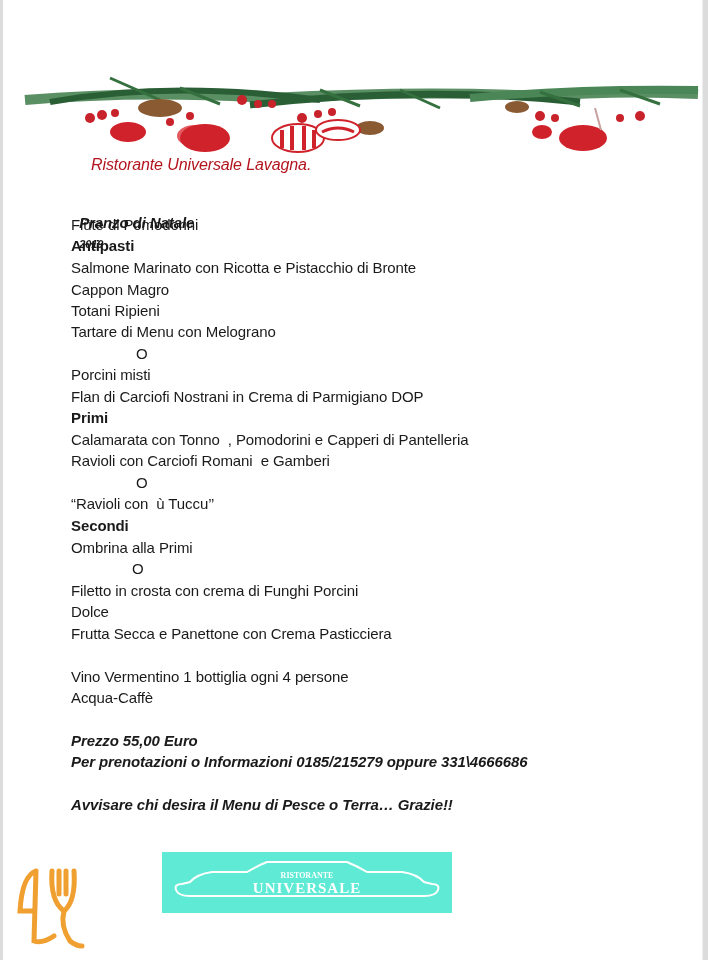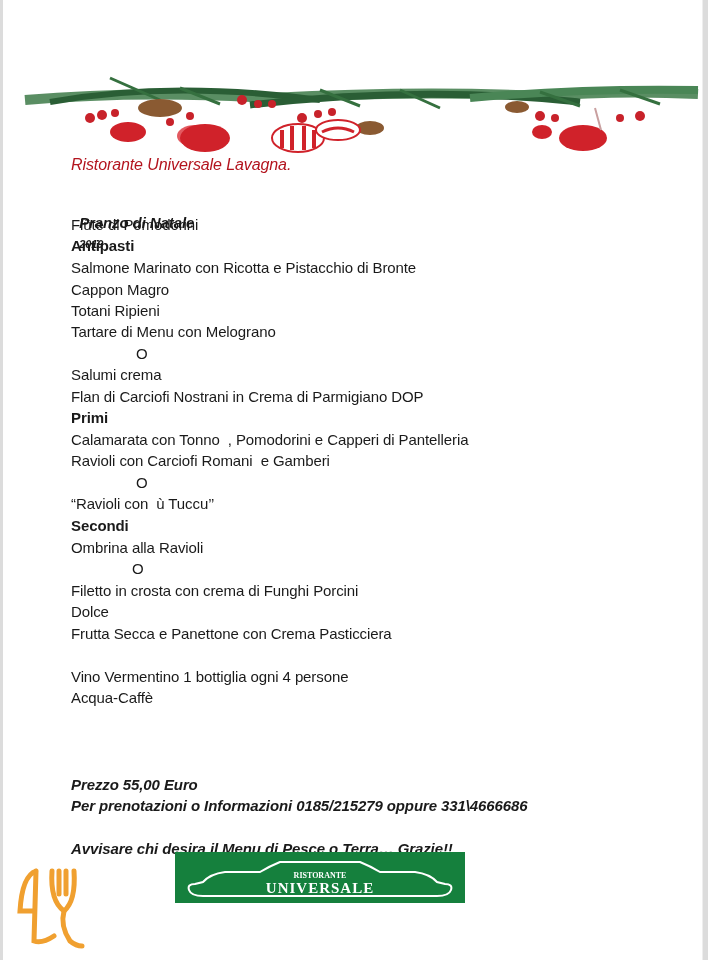--- a/index.html
+++ b/index.html
@@ -9,30 +9,30 @@
     font-family: "Liberation Sans", sans-serif;
     color: #1a1a1a;
   }
   .edge-left { position: absolute; left: 0; top: 0; width: 3px; height: 960px; background: #dcdcdc; }
   .edge-right { position: absolute; right: 0; top: 0; width: 5px; height: 960px; background: #dcdcdc; border-left: 1px solid #eeeeee; }
   .garland { position: absolute; left: 20px; top: 60px; width: 680px; height: 95px; }
   .line {
     position: absolute; left: 71px; font-size: 15px; line-height: 20px; white-space: pre;
     letter-spacing: -0.1px;
   }
-  .title { color: #b3141e; font-style: italic; font-size: 16px; }
+  .title { color: #b3141e; font-style: italic; font-size: 16px; margin-left: 20px; }
   .pranzo { font-weight: bold; font-style: italic; font-size: 15px; }
   .pranzo .year { font-size: 11px; }
   .section { font-weight: bold; }
   .or { left: 136px; }
   .or2 { left: 132px; }
-  .bi { font-weight: bold; font-style: italic; margin-top: 44px; }
+  .bi { font-weight: bold; font-style: italic; }
   .logo-box {
-    position: absolute; left: 175px; top: 852px; width: 290px; height: 51px;
-    background: #15803d;
+    position: absolute; left: 162px; top: 852px; width: 290px; height: 61px;
+    background: #5eead4;
   }
   .logo-icon { position: absolute; left: 14px; top: 866px; width: 80px; height: 85px; }
 </style>
 </head>
 <body>
 
 <div class="edge-left"></div>
 <div class="edge-right"></div>
 
 <svg class="garland" viewBox="0 0 680 95">
@@ -87,31 +87,31 @@
 </div>
 
 <div class="line" style="top:215px">Flûte di Pomodorini</div>
 
 <div class="line section" style="top:236px">Antipasti</div>
 <div class="line" style="top:258px">Salmone Marinato con Ricotta e Pistacchio di Bronte</div>
 <div class="line" style="top:280px">Cappon Magro</div>
 <div class="line" style="top:301px">Totani Ripieni</div>
 <div class="line" style="top:322px">Tartare di Menu con Melograno</div>
 <div class="line or" style="top:344px">O</div>
-<div class="line" style="top:365px">Salumi crema</div>
+<div class="line" style="top:365px">Porcini misti</div>
 <div class="line" style="top:387px">Flan di Carciofi Nostrani in Crema di Parmigiano DOP</div>
 
 <div class="line section" style="top:408px">Primi</div>
 <div class="line" style="top:430px">Calamarata con Tonno  , Pomodorini e Capperi di Pantelleria</div>
 <div class="line" style="top:451px">Ravioli con Carciofi Romani  e Gamberi</div>
 <div class="line or" style="top:473px">O</div>
 <div class="line" style="top:494px">“Ravioli con  ù Tuccu’’</div>
 
 <div class="line section" style="top:516px">Secondi</div>
-<div class="line" style="top:538px">Ombrina alla Ravioli</div>
+<div class="line" style="top:538px">Ombrina alla Primi</div>
 <div class="line or2" style="top:559px">O</div>
 <div class="line" style="top:581px">Filetto in crosta con crema di Funghi Porcini</div>
 
 <div class="line" style="top:602px">Dolce</div>
 <div class="line" style="top:624px">Frutta Secca e Panettone con Crema Pasticciera</div>
 
 <div class="line" style="top:667px">Vino Vermentino 1 bottiglia ogni 4 persone</div>
 <div class="line" style="top:688px">Acqua-Caffè</div>
 
 <div class="line bi" style="top:731px">Prezzo 55,00 Euro</div>

